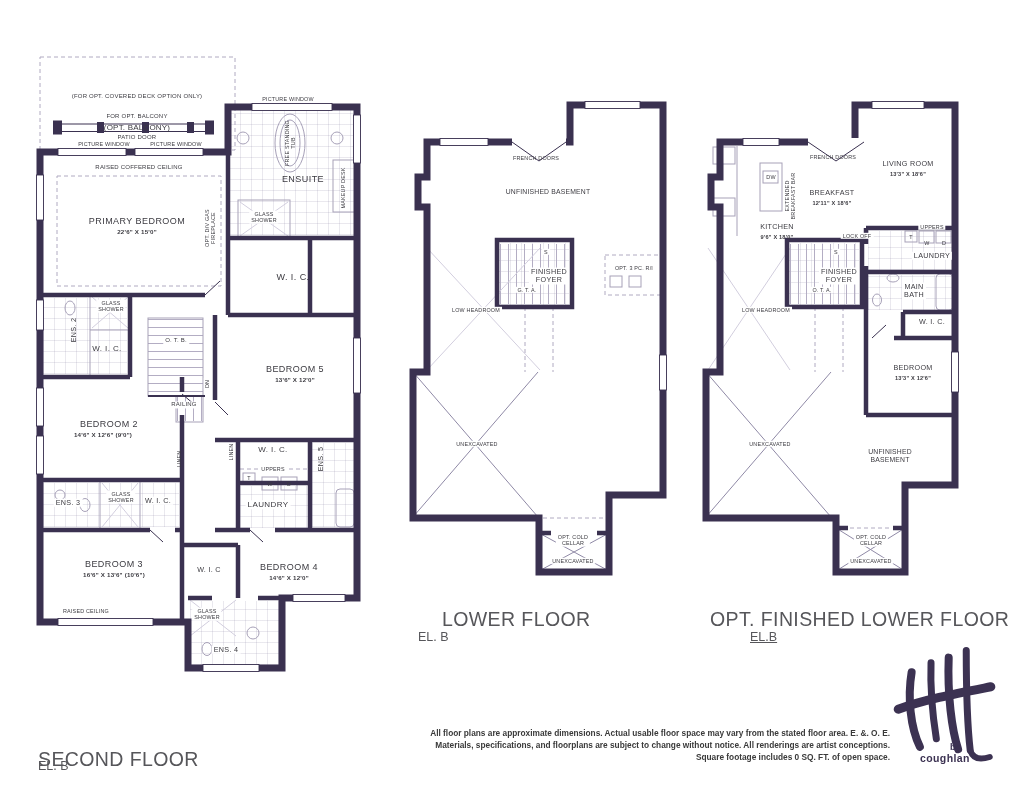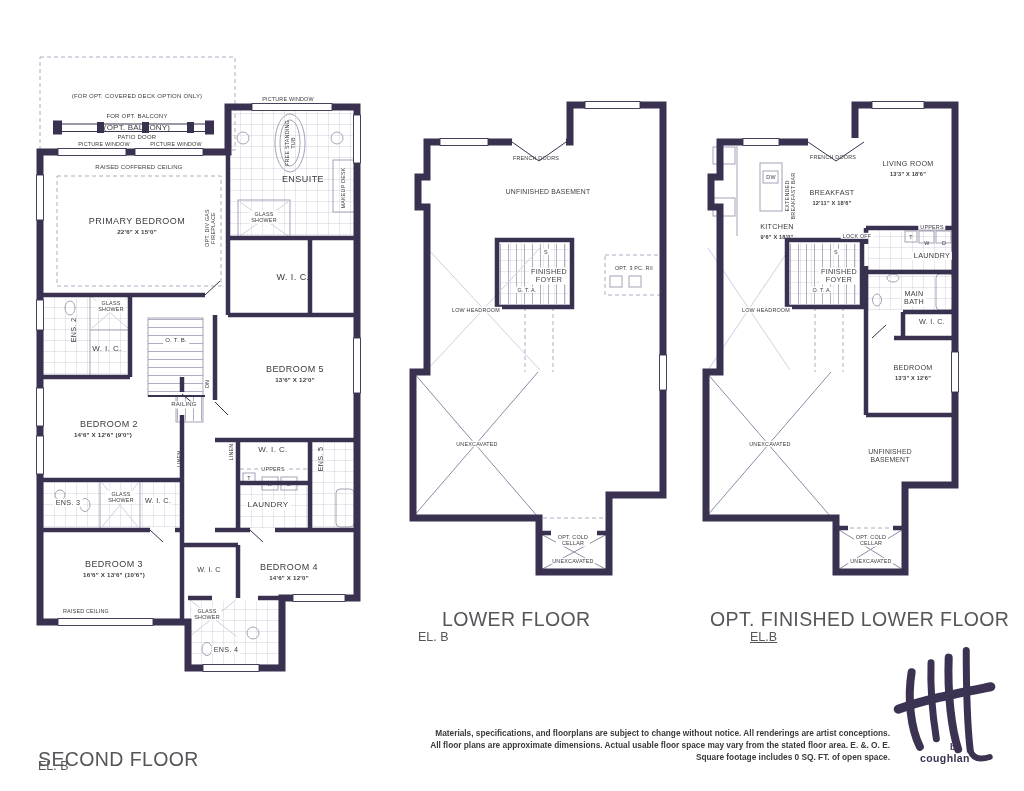--- a/index.html
+++ b/index.html
@@ -268,37 +268,37 @@
   <span class="lb xs bg" style="left:857px;top:236px;">LOCK OFF</span>
   <span class="lb xs bg" style="left:836px;top:252px;">S</span>
   <span class="lb room7 bg" style="left:839px;top:276px;">FINISHED
 FOYER</span>
   <span class="lb xs bg" style="left:822px;top:290px;">O. T. A.</span>
   <span class="lb xs bg" style="left:932px;top:227px;">UPPERS</span>
   <span class="lb xs" style="left:911px;top:237px;">T</span>
   <span class="lb xs" style="left:927px;top:243px;">W</span>
   <span class="lb xs" style="left:944px;top:243px;">D</span>
   <span class="lb room7 bg" style="left:932px;top:256px;">LAUNDRY</span>
-  <span class="lb room7 bg" style="left:914px;top:291px;margin-top:7px;">MAIN
+  <span class="lb room7 bg" style="left:914px;top:291px;">MAIN
 BATH</span>
   <span class="lb room7 bg" style="left:932px;top:322px;">W. I. C.</span>
   <span class="lb xs bg" style="left:766px;top:310px;">LOW HEADROOM</span>
   <span class="lb room7" style="left:913px;top:368px;">BEDROOM</span>
   <span class="lb dim" style="left:913px;top:378px;font-size:5.6px;">13'3" X 12'6"</span>
   <span class="lb sm" style="left:890px;top:456px;font-size:6.8px;">UNFINISHED
 BASEMENT</span>
   <span class="lb xs bg" style="left:770px;top:444px;">UNEXCAVATED</span>
   <span class="lb xs bg" style="left:871px;top:540px;">OPT. COLD
 CELLAR</span>
   <span class="lb xs bg" style="left:871px;top:561px;">UNEXCAVATED</span>
   <span class="title-lb t19" style="left:710px;top:608px;">OPT. FINISHED LOWER FLOOR</span>
   <span class="title-lb t12" style="left:750px;top:630px;text-decoration:underline;">EL.B</span>
 
   <div id="disclaimer">
+    <span>All floor plans are approximate dimensions. Actual usable floor space may vary from the stated floor area. E. &amp;. O. E.</span>
     <span>Materials, specifications, and floorplans are subject to change without notice. All renderings are artist conceptions.</span>
-    <span>All floor plans are approximate dimensions. Actual usable floor space may vary from the stated floor area. E. &amp;. O. E.</span>
     <span>Square footage includes 0 SQ. FT. of open space.</span>
   </div>
 
   <span id="logo-text-by">by</span>
   <span id="logo-text-name">coughlan</span>
 
 </div>
 
 </body></html>

